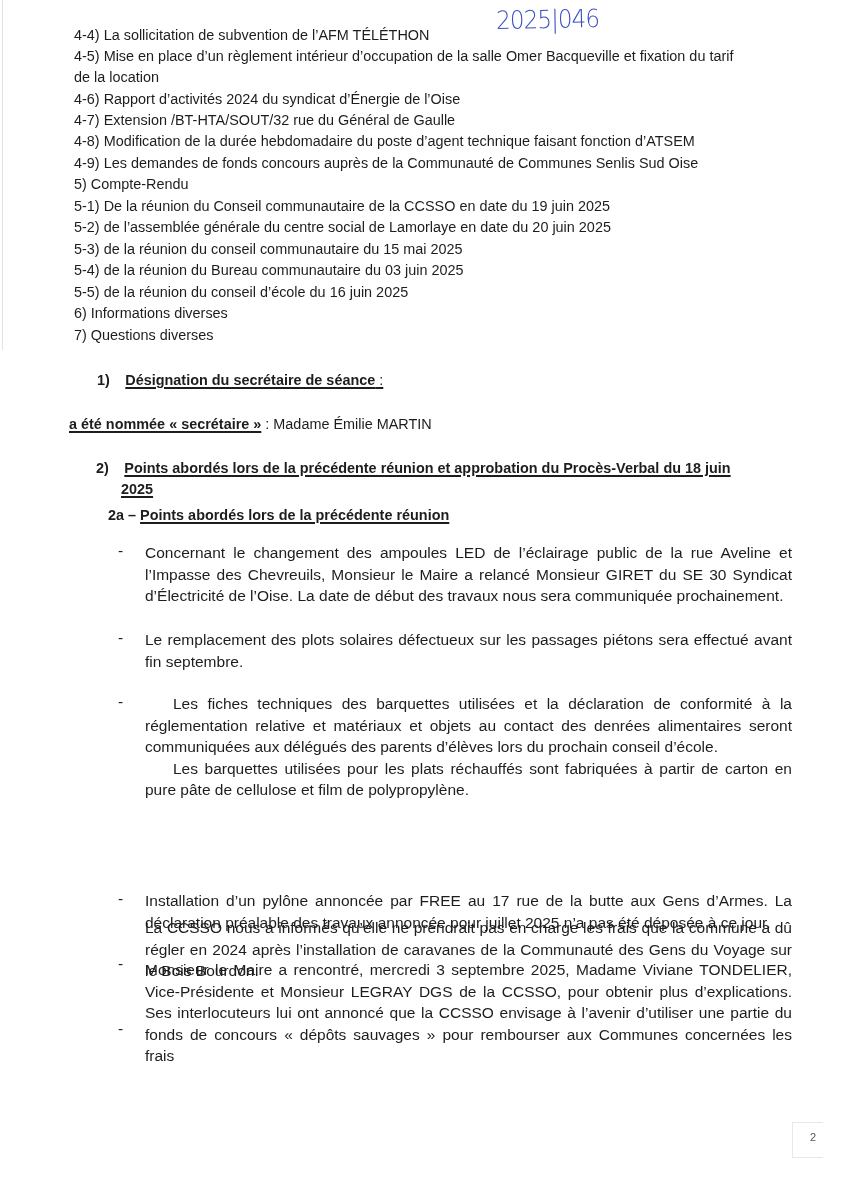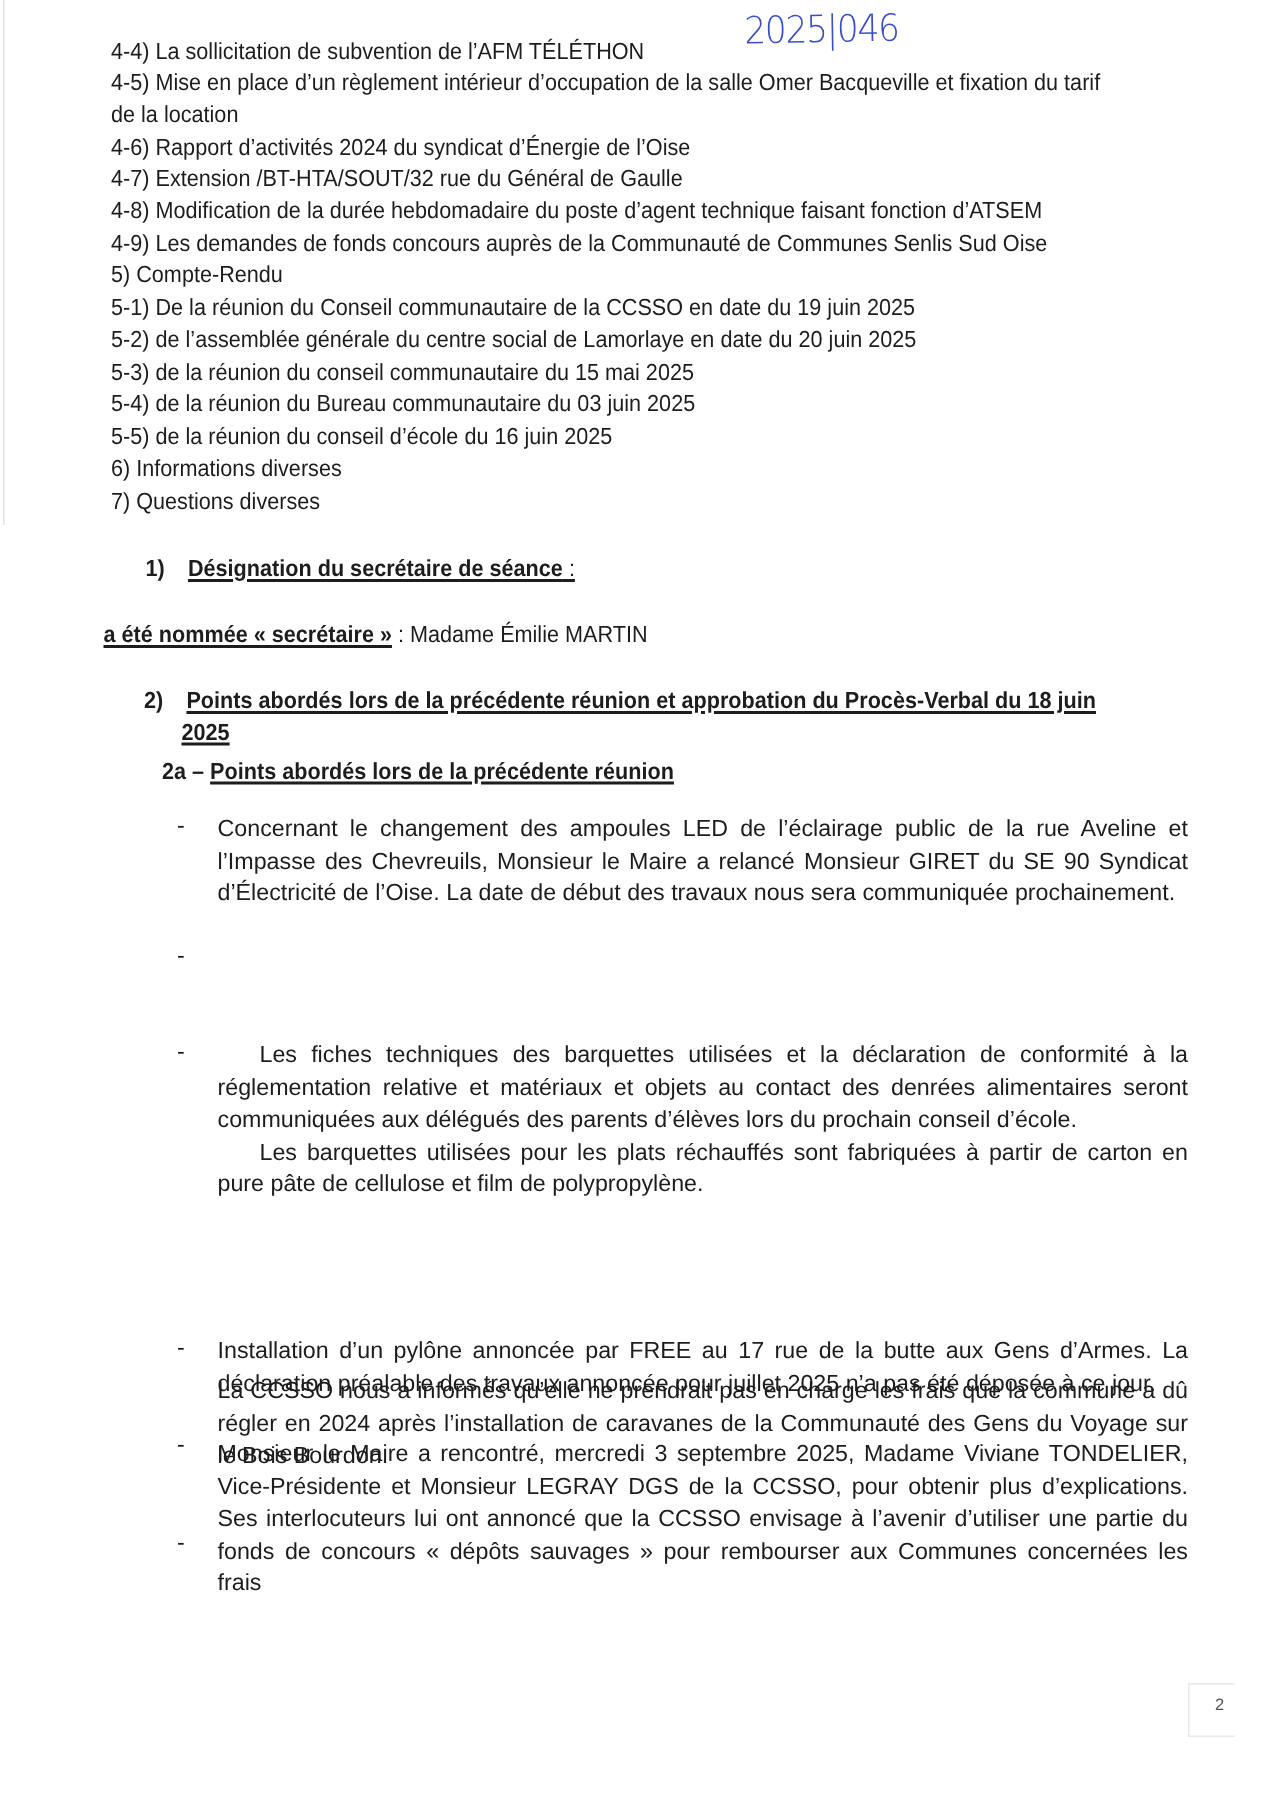--- a/index.html
+++ b/index.html
@@ -75,24 +75,27 @@
   </div>
   <div class="line heading" style="left:121px; top:478px">
     <span class="u">2025</span>
   </div>
   <div class="line heading" style="left:108px; top:504px">
     <span>2a – </span><span class="u">Points abordés lors de la précédente réunion</span>
   </div>
 
   <span class="bullet" style="top:542px">-</span>
   <div class="para" style="top:542px">
-    <p>Concernant le changement des ampoules LED de l’éclairage public de la rue Aveline et l’Impasse des Chevreuils, Monsieur le Maire a relancé Monsieur GIRET du SE 90 Syndicat d’Électricité de l’Oise. La date de début des travaux nous sera communiquée prochainement.</p>
+    <p>Concernant le changement des ampoules LED de l’éclairage public de la rue Aveline et l’Impasse des Chevreuils, Monsieur le Maire a relancé Monsieur GIRET du SE 30 Syndicat d’Électricité de l’Oise. La date de début des travaux nous sera communiquée prochainement.</p>
   </div>
 
   <span class="bullet" style="top:629px">-</span>
+  <div class="para" style="top:629px">
+    <p>Le remplacement des plots solaires défectueux sur les passages piétons sera effectué avant fin septembre.</p>
+  </div>
 
   <span class="bullet" style="top:693px">-</span>
   <div class="para" style="top:693px">
     <p class="indent">Les fiches techniques des barquettes utilisées et la déclaration de conformité à la réglementation relative et matériaux et objets au contact des denrées alimentaires seront communiquées aux délégués des parents d’élèves lors du prochain conseil d’école.</p>
     <p class="indent">Les barquettes utilisées pour les plats réchauffés sont fabriquées à partir de carton en pure pâte de cellulose et film de polypropylène.</p>
   </div>
 
   <span class="bullet" style="top:890px">-</span>
   <div class="para" style="top:890px">
     <p>Installation d’un pylône annoncée par FREE au 17 rue de la butte aux Gens d’Armes. La déclaration préalable des travaux annoncée pour juillet 2025 n’a pas été déposée à ce jour.</p>

